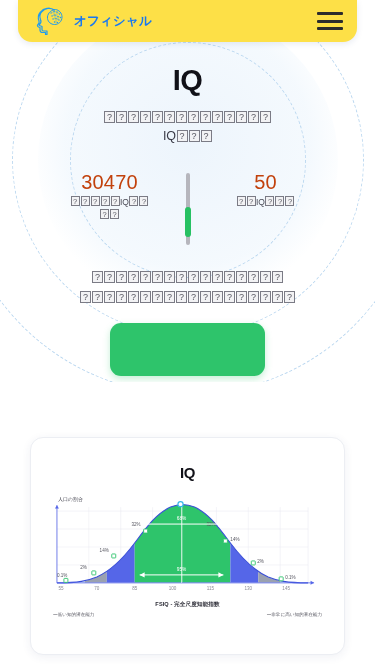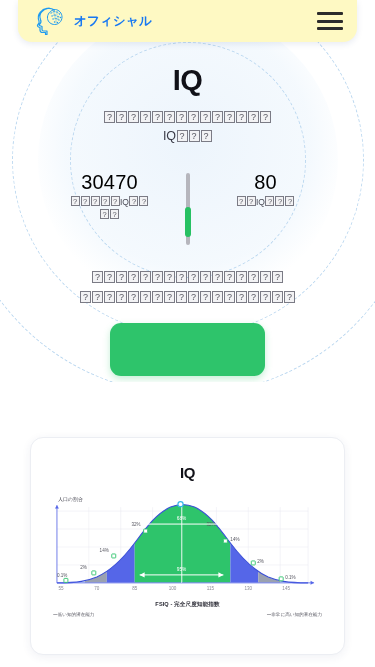--- a/index.html
+++ b/index.html
@@ -17,21 +17,21 @@
     position: relative;
   }
 
   
   .header {
     position: absolute;
     top: 0;
     left: 18px;
     right: 18px;
     height: 42px;
-    background: #fef9c3;
+    background: #fde047;
     border-bottom-left-radius: 14px;
     border-bottom-right-radius: 14px;
     box-shadow: 0 2px 6px rgba(30, 60, 130, 0.10);
     display: flex;
     align-items: center;
     padding: 0 14px 0 16px;
     z-index: 30;
   }
 
   .brand {
@@ -184,21 +184,21 @@
     width: 112px;
     text-align: center;
     padding: 0 4px;
   }
   .stat.left  { text-align: center; }
   .stat.right { text-align: center; }
 
   .stat-value {
     font-size: 20px;
     font-weight: 500;
-    color: #000000;
+    color: #c2410c;
     line-height: 1.1;
     letter-spacing: .2px;
   }
   .stat-label {
     margin-top: 3px;
     font-size: 8.5px;
     line-height: 1.5;
     color: #4a4a55;
   }
 
@@ -391,21 +391,21 @@
         <span><span class="tofu sm"></span><span class="tofu sm"></span><span class="tofu sm"></span><span class="tofu sm"></span><span class="tofu sm"></span></span><span>IQ</span><span><span class="tofu sm"></span><span class="tofu sm"></span></span><br>
         <span><span class="tofu sm"></span><span class="tofu sm"></span></span>
       </div>
     </div>
 
     <div class="divider">
       <div class="fill"></div>
     </div>
 
     <div class="stat right">
-      <div class="stat-value">80</div>
+      <div class="stat-value">50</div>
       <div class="stat-label">
         <span><span class="tofu sm"></span><span class="tofu sm"></span></span><span>IQ</span><span><span class="tofu sm"></span><span class="tofu sm"></span><span class="tofu sm"></span></span>
       </div>
     </div>
   </div>
 
   <div class="blurb">
     <div><span class="tofu"></span><span class="tofu"></span><span class="tofu"></span><span class="tofu"></span><span class="tofu"></span><span class="tofu"></span><span class="tofu"></span><span class="tofu"></span><span class="tofu"></span><span class="tofu"></span><span class="tofu"></span><span class="tofu"></span><span class="tofu"></span><span class="tofu"></span><span class="tofu"></span><span class="tofu"></span></div>
     <div><span class="tofu"></span><span class="tofu"></span><span class="tofu"></span><span class="tofu"></span><span class="tofu"></span><span class="tofu"></span><span class="tofu"></span><span class="tofu"></span><span class="tofu"></span><span class="tofu"></span><span class="tofu"></span><span class="tofu"></span><span class="tofu"></span><span class="tofu"></span><span class="tofu"></span><span class="tofu"></span><span class="tofu"></span><span class="tofu"></span></div>
   </div>

